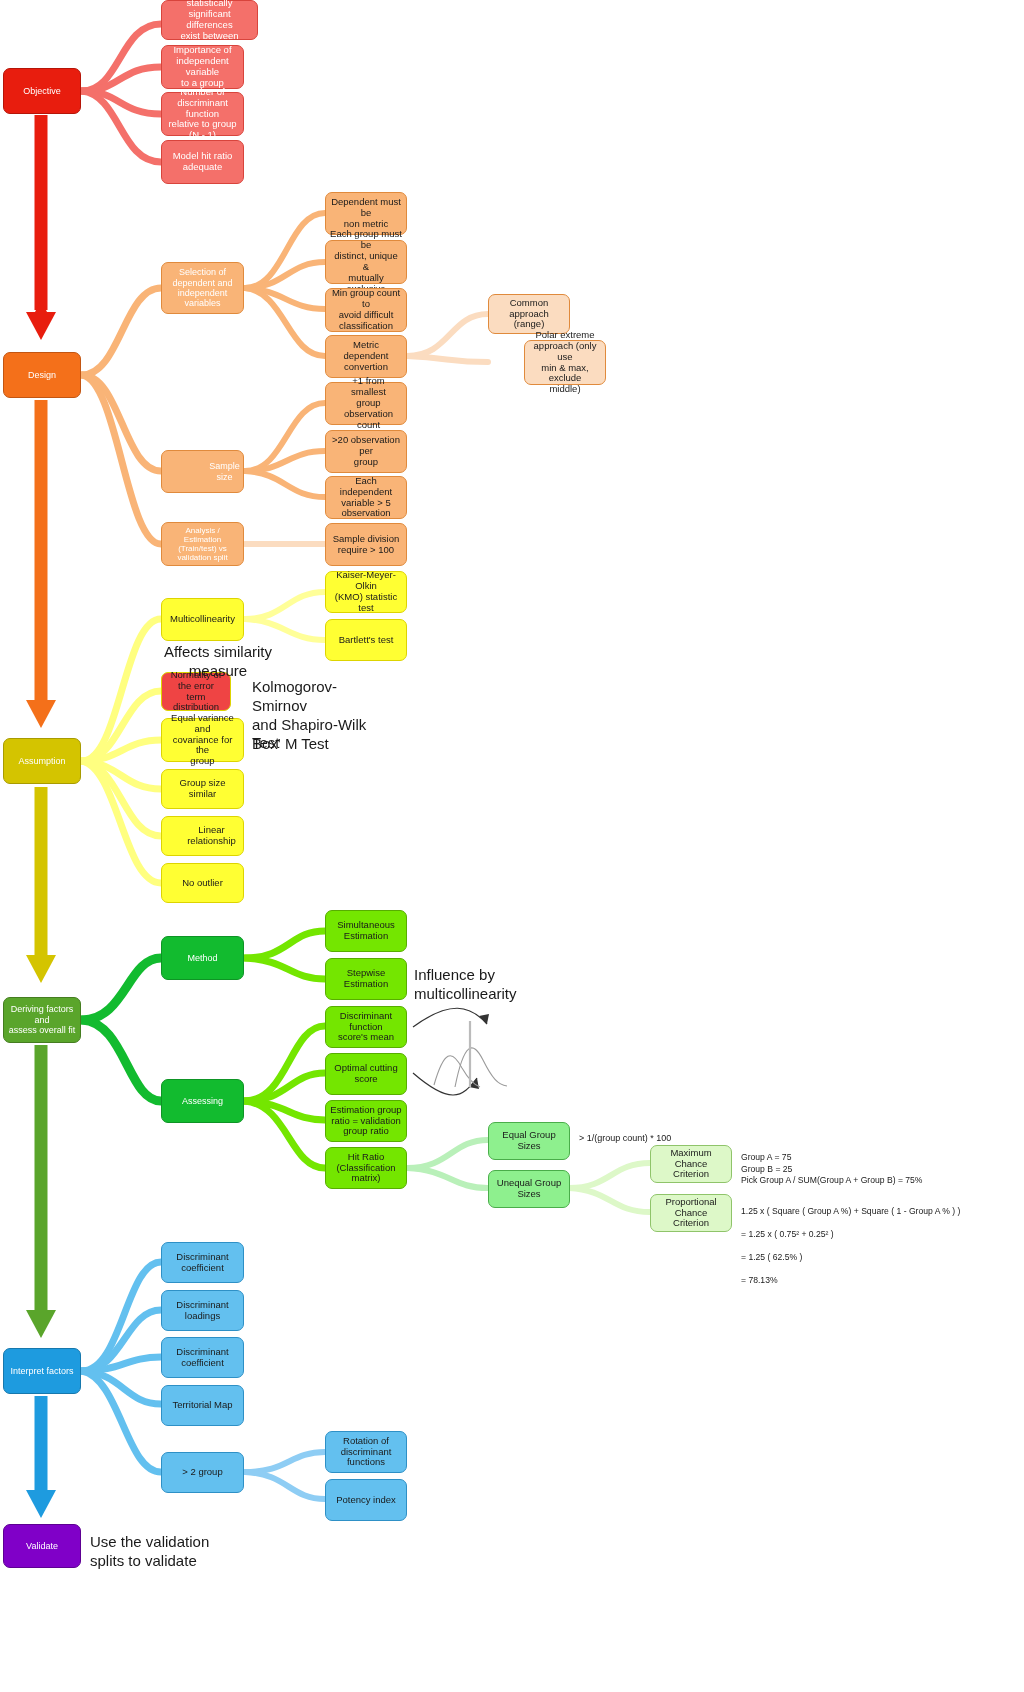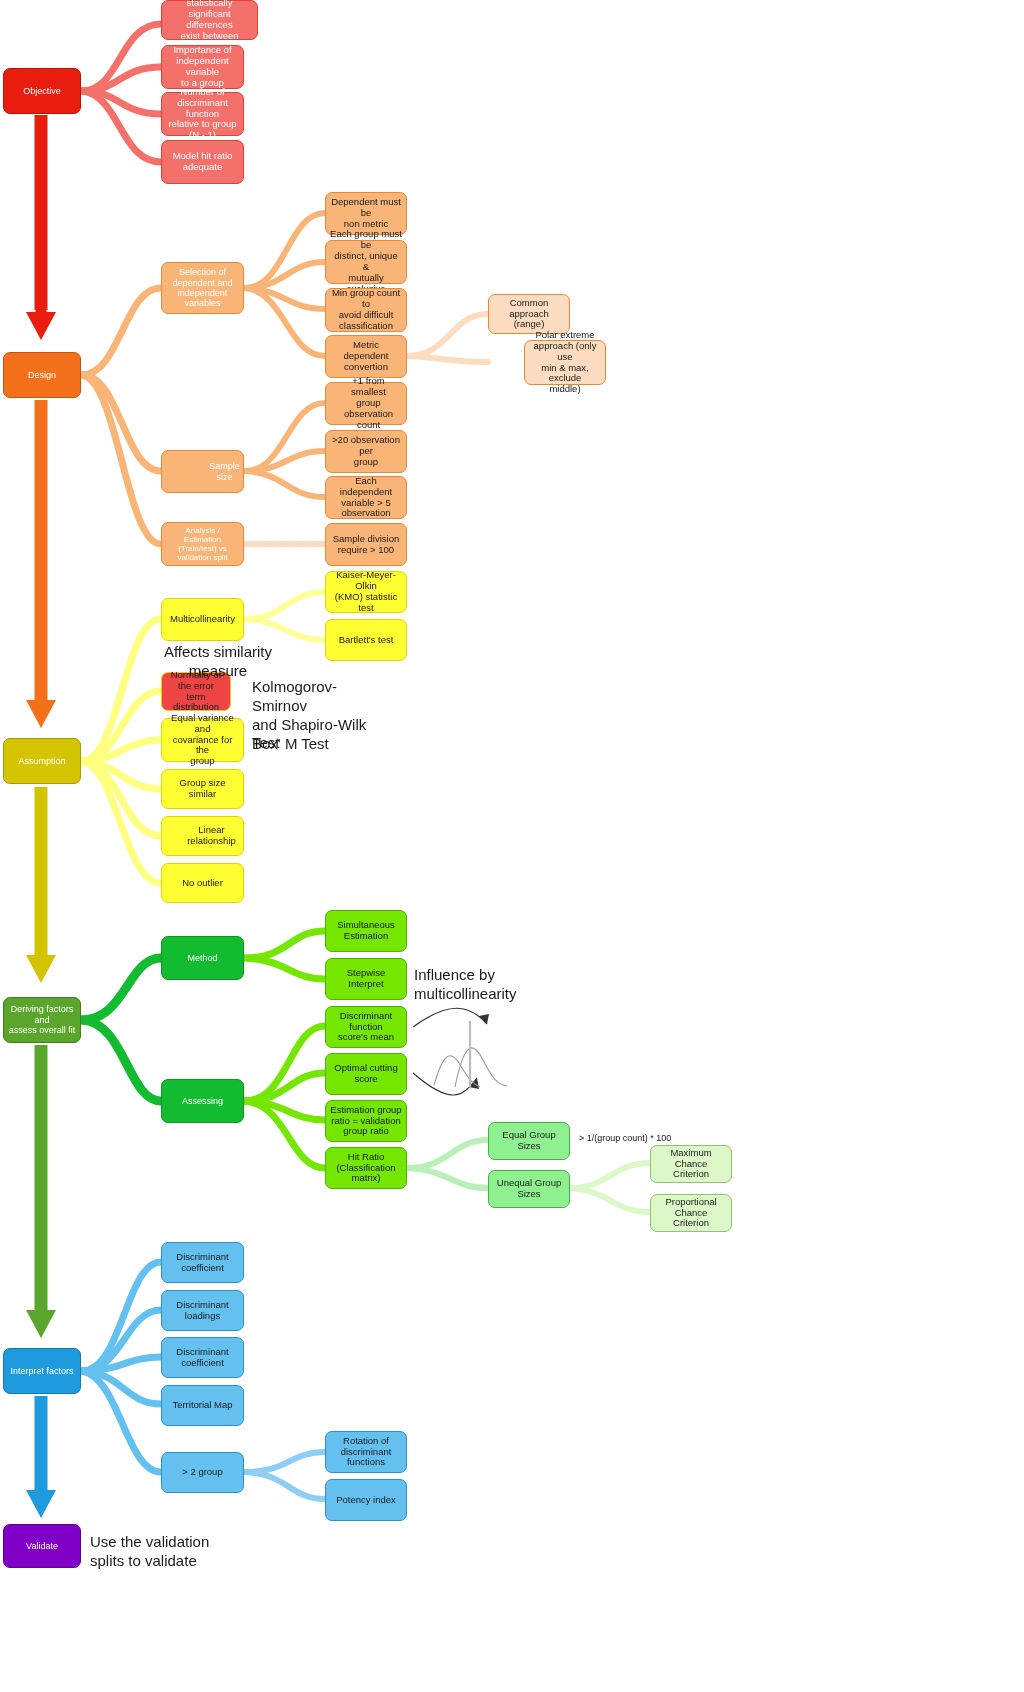--- a/index.html
+++ b/index.html
@@ -277,21 +277,21 @@
   </div>
   <div class="node lvl1" style="left:161px;top:1079px;width:83px;height:44px;background:#12bb2f;border-color:#0e9425;">
     <span>Assessing</span>
   </div>
 
   <div class="node leaf" style="left:325px;top:910px;width:82px;height:42px;background:#74e600;border-color:#57ad00;">
     <span>Simultaneous
 Estimation</span>
   </div>
   <div class="node leaf" style="left:325px;top:958px;width:82px;height:42px;background:#74e600;border-color:#57ad00;">
-    <span>Stepwise Interpret</span>
+    <span>Stepwise Estimation</span>
   </div>
 
   <div class="node leaf" style="left:325px;top:1006px;width:82px;height:42px;background:#74e600;border-color:#57ad00;">
     <span>Discriminant function
 score's mean</span>
   </div>
   <div class="node leaf" style="left:325px;top:1053px;width:82px;height:42px;background:#74e600;border-color:#57ad00;">
     <span>Optimal cutting score</span>
   </div>
   <div class="node leaf" style="left:325px;top:1100px;width:82px;height:42px;background:#74e600;border-color:#57ad00;">
@@ -318,21 +318,30 @@
   </div>
   <div class="node leaf" style="left:650px;top:1194px;width:82px;height:38px;background:#ddf8c8;border-color:#8fc46a;">
     <span>Proportional Chance
 Criterion</span>
   </div>
 
   <div class="note" style="left:414px;top:966px;width:110px;">Influence by
 multicollinearity</div>
   <div class="note" style="left:579px;top:1133px;width:130px;font-size:9px;">&gt; 1/(group count) * 100</div>
 
-
+  <div class="formula" style="left:741px;top:1152px;width:270px;">Group A = 75
+Group B = 25
+Pick Group A / SUM(Group A + Group B) = 75%</div>
+
+  <div class="formula" style="left:741px;top:1194px;width:280px;">
+    <div>1.25 x ( Square ( Group A  %) + Square ( 1 - Group A % ) )</div>
+    <div>= 1.25 x ( 0.75² + 0.25² )</div>
+    <div>= 1.25 ( 62.5% )</div>
+    <div>= 78.13%</div>
+  </div>
 
   <div class="node leaf" style="left:161px;top:1242px;width:83px;height:41px;background:#63c0ef;border-color:#2e90c6;">
     <span>Discriminant
 coefficient</span>
   </div>
   <div class="node leaf" style="left:161px;top:1290px;width:83px;height:41px;background:#63c0ef;border-color:#2e90c6;">
     <span>Discriminant
 loadings</span>
   </div>
   <div class="node leaf" style="left:161px;top:1337px;width:83px;height:41px;background:#63c0ef;border-color:#2e90c6;">

